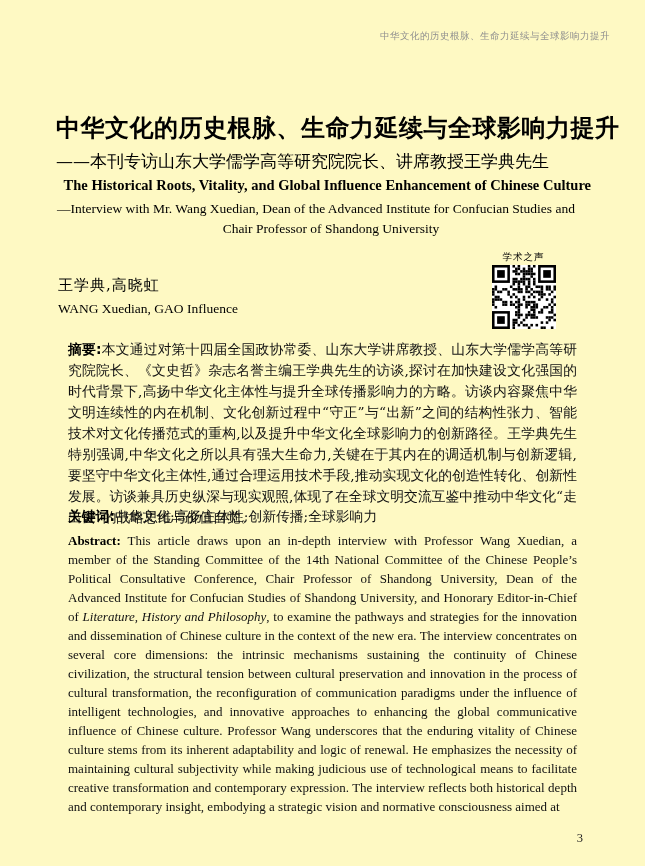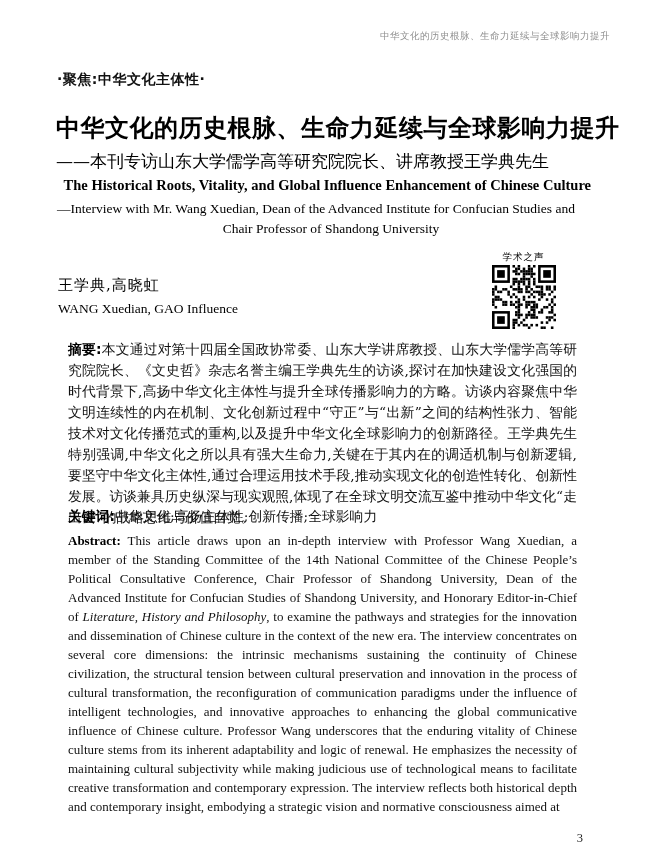--- a/index.html
+++ b/index.html
@@ -1,20 +1,20 @@
 <!DOCTYPE html>
 <html><head>
 <meta charset="utf-8">
 <style>
   html,body{margin:0;padding:0;background:#e8e8e8;}
   .page{
     position:relative;
     width:645px;height:866px;
     margin:0 auto;
-    background:#ffffff;
+    background:#fef9c3;
     overflow:hidden;
     font-family:"Liberation Serif", serif;
     color:#1a1a1a;
   }
   .running-head{
     position:absolute;top:30px;right:35px;
     font-family:"DejaVu Sans", sans-serif;
     font-size:9.5px;color:#8f8f8f;letter-spacing:.5px;
   }
   .focus-label{
@@ -85,21 +85,20 @@
     font-size:12.5px;color:#222;
   }
 </style>
 </head>
 <body>
 
 <div class="page">
 
   <div class="running-head">中华文化的历史根脉、生命力延续与全球影响力提升</div>
 
-  <div class="focus-label">·聚焦:中华文化主体性·</div>
 
   <h1 class="title-cn">中华文化的历史根脉、生命力延续与全球影响力提升</h1>
 
   <div class="subtitle-cn">——本刊专访山东大学儒学高等研究院院长、讲席教授王学典先生</div>
 
   <div class="title-en">The Historical Roots, Vitality, and Global Influence Enhancement of Chinese Culture</div>
 
   <div class="subtitle-en">
     <div class="line1">—Interview with Mr. Wang Xuedian, Dean of the Advanced Institute for Confucian Studies and</div>
     <div class="line2">Chair Professor of Shandong University</div>

